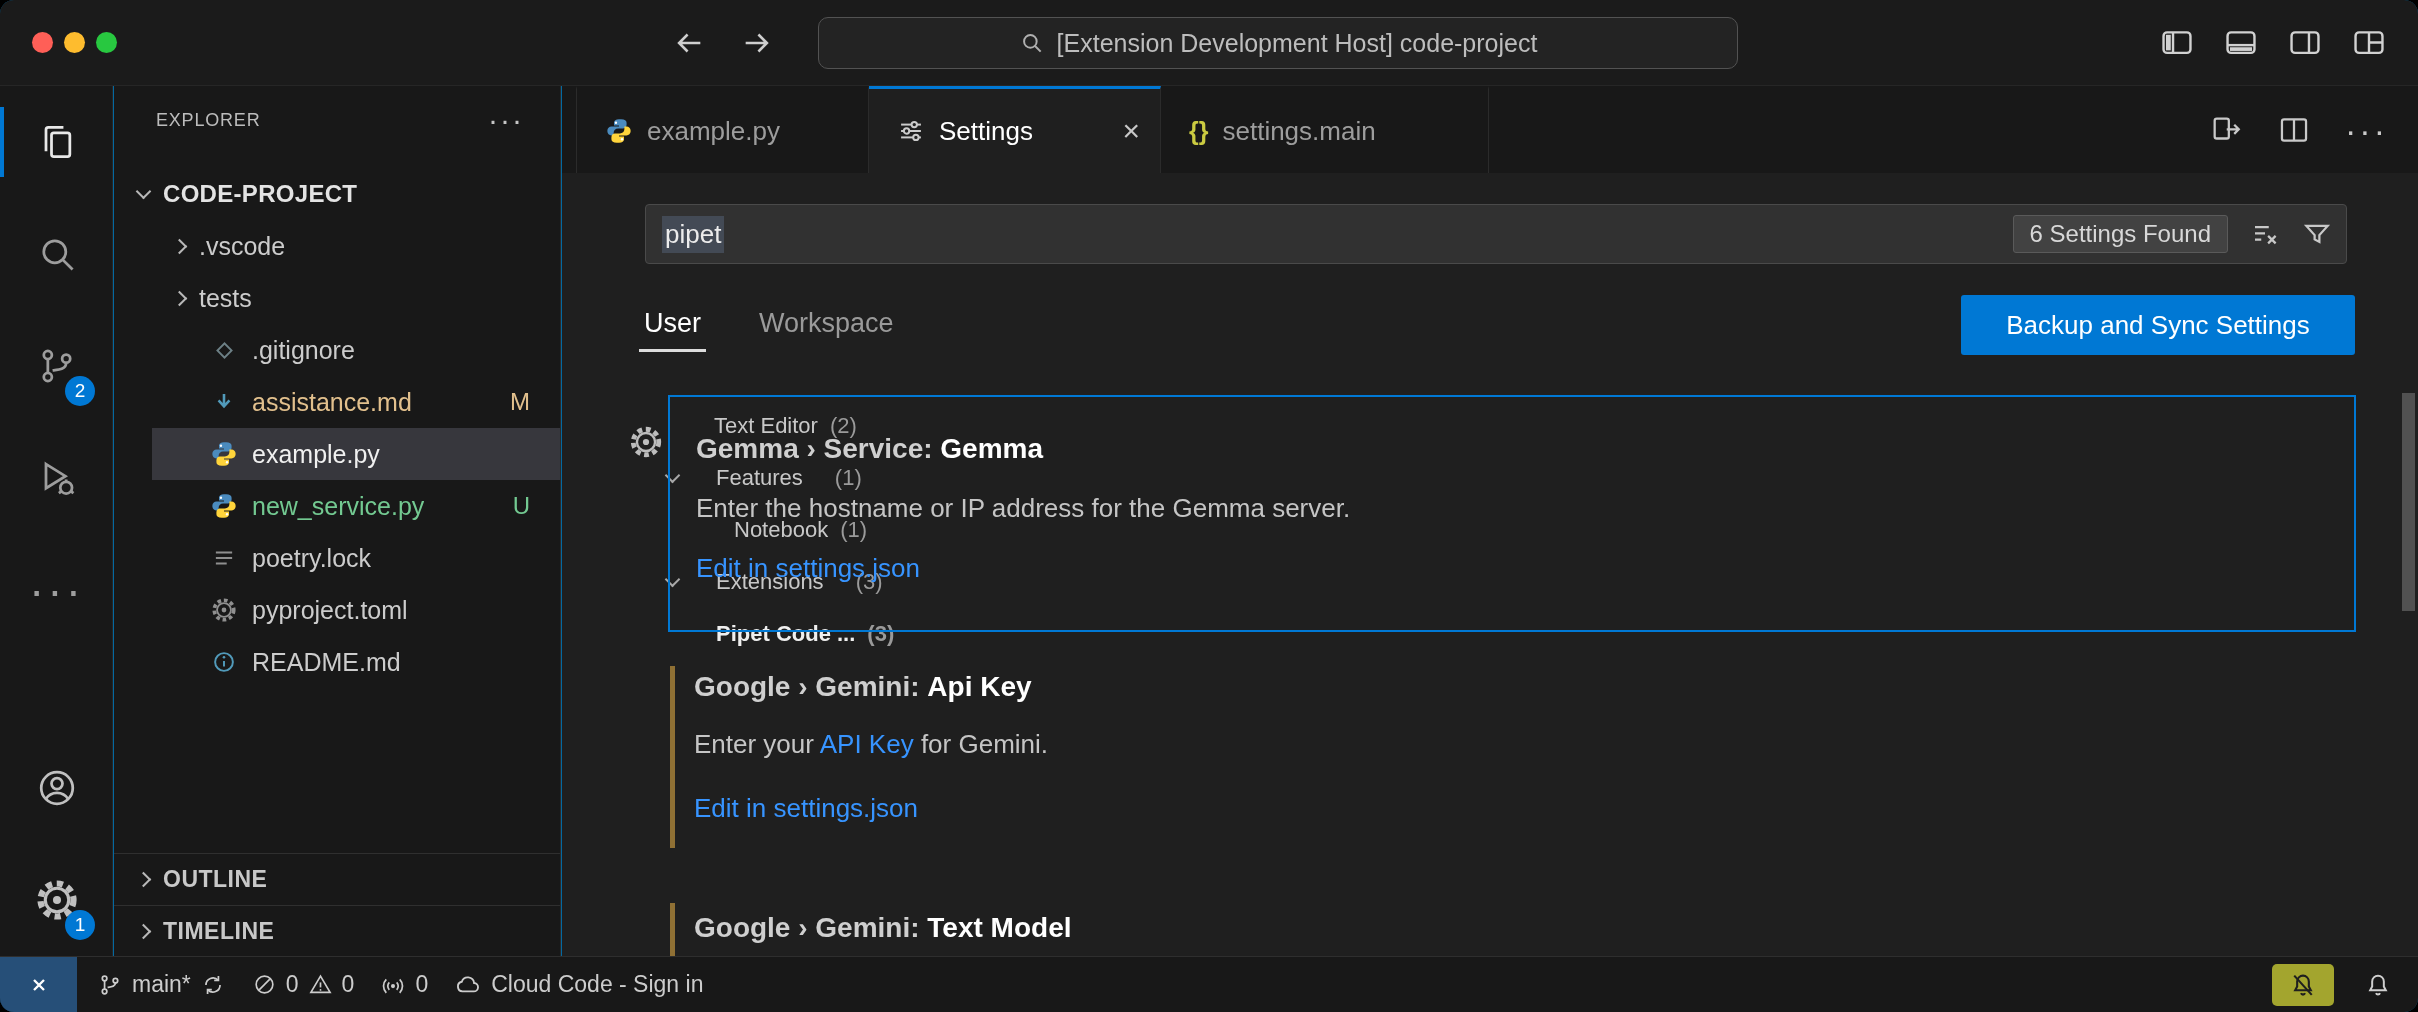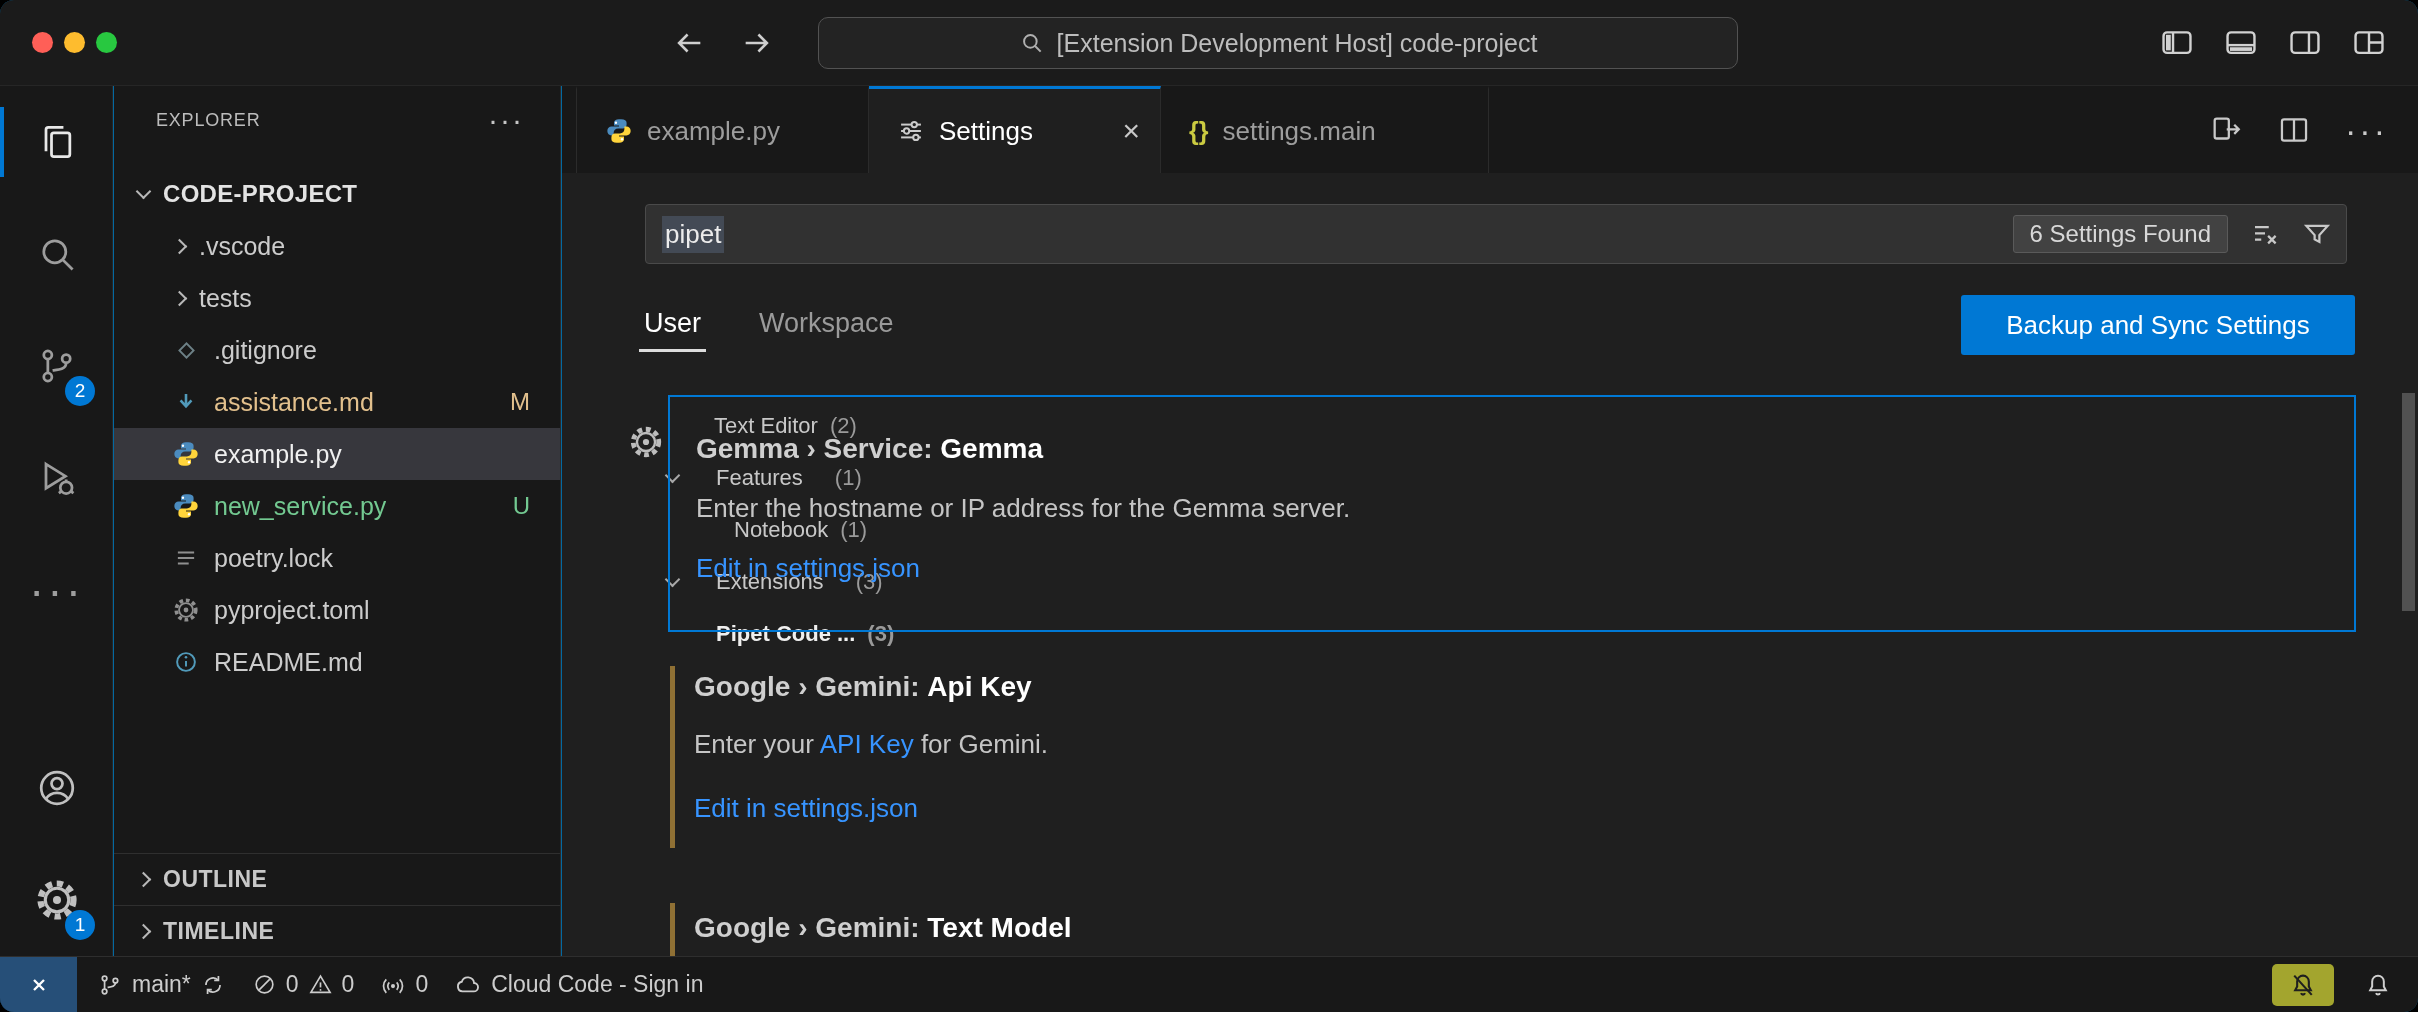--- a/index.html
+++ b/index.html
@@ -36,21 +36,21 @@
   .sidebar{position:absolute;left:114px;top:86px;bottom:56px;width:447px;background:#181818;border-right:1px solid #2b2b2b;}
   .sb-header{height:68px;display:flex;align-items:center;padding:0 36px 0 42px;}
   .sb-title{font-size:18px;letter-spacing:.8px;color:#bcbcbc;}
   .sb-more{margin-left:auto;font-size:30px;letter-spacing:2px;color:#c5c5c5;line-height:10px;}
   .tree{margin-top:14px;}
   .trow{height:52px;display:flex;align-items:center;font-size:25px;color:#cccccc;padding-right:30px;}
   .trow.selected{background:#37373d;color:#f0f0f0;}
   .trow .lbl{margin-left:14px;white-space:nowrap;overflow:hidden;}
   .trow.root{padding-left:24px;font-weight:bold;font-size:24px;color:#e3e3e3;letter-spacing:.3px;}
   .trow.child-folder{padding-left:60px;}
-  .trow.file{padding-left:58px;}
+  .trow.file{padding-left:58px;margin-left:38px;}
   .ficon{width:28px;display:flex;justify-content:center;}
   .gbadge{margin-left:auto;font-size:24px;}
   .c-mod{color:#e2c08d;} .c-untracked{color:#73c991;}
   .chev{display:inline-block;width:11px;height:11px;border-right:2.4px solid #b8b8b8;border-bottom:2.4px solid #b8b8b8;}
   .chev.down{transform:rotate(45deg);margin-top:-6px;}
   .chev.right{transform:rotate(-45deg);}
   .sb-section{position:absolute;left:0;right:0;height:52px;border-top:1px solid #2f2f2f;display:flex;align-items:center;
               padding-left:24px;font-weight:bold;font-size:23px;color:#c8c8c8;letter-spacing:.5px;}
   .sb-section .lbl{margin-left:14px;}
   .sb-outline{top:767px;} .sb-timeline{top:819px;}

